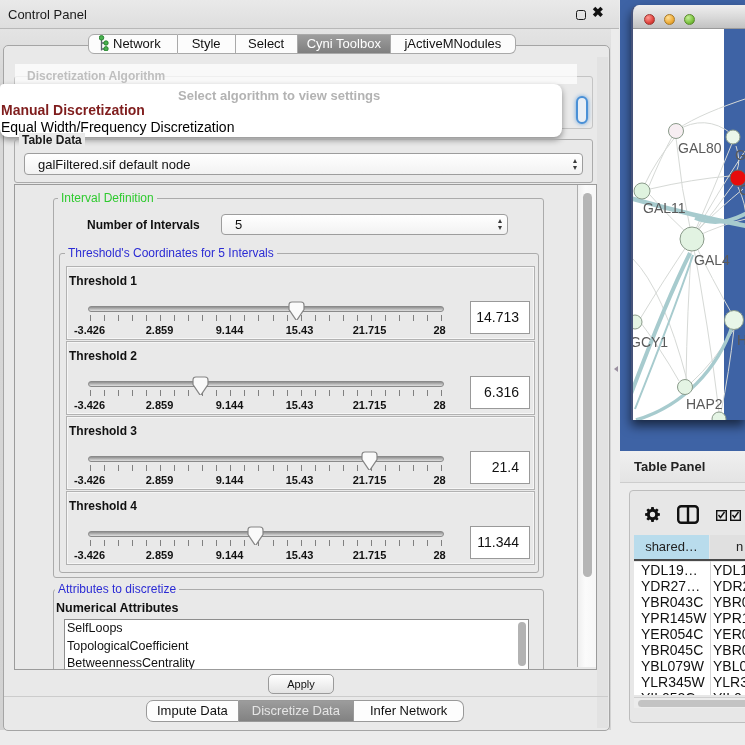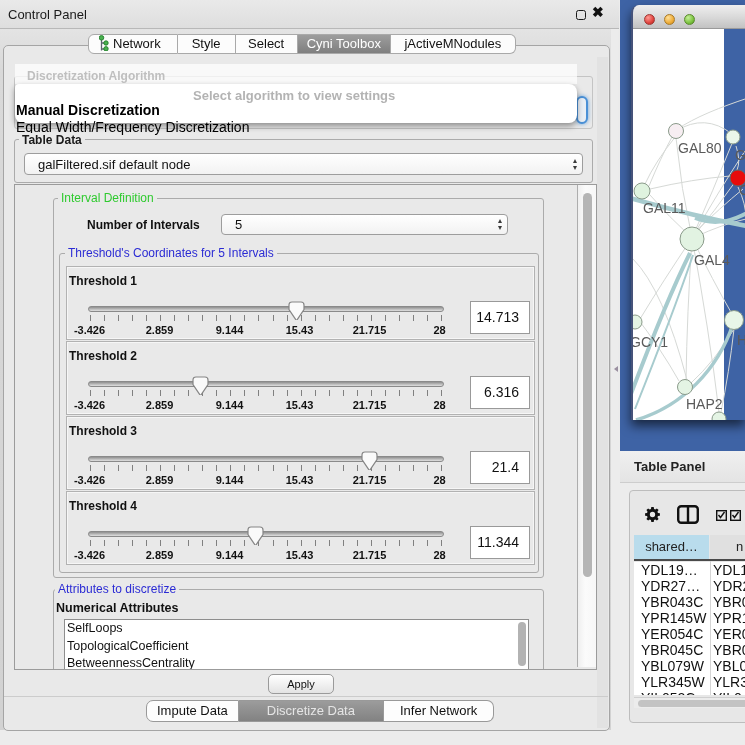--- a/index.html
+++ b/index.html
@@ -23,21 +23,21 @@
 
 .group{position:absolute;border:1px solid #ababab;border-radius:3px;}
 .glabel{position:absolute;font-size:12px;background:#e9e9e9;padding:0 3px;}
 
 .combo{position:absolute;background:linear-gradient(#ffffff,#f2f2f2);border:1px solid #9d9d9d;border-radius:4px;font-size:13px;color:#111;}
 .combo .ar{position:absolute;right:4px;top:50%;margin-top:-5.5px;width:6px;height:11px;}
 .combo .ar:before{content:"";position:absolute;left:0.5px;top:0;border:2.5px solid transparent;border-bottom:4.2px solid #3a3a3a;border-top:none;}
 .combo .ar:after{content:"";position:absolute;left:0.5px;bottom:0;border:2.5px solid transparent;border-top:4.2px solid #3a3a3a;border-bottom:none;}
 
 #popupcap{left:15px;top:64px;width:562px;height:20px;background:rgba(255,255,255,0.72);}
-#popup{left:15px;top:84px;width:562px;height:39px;background:#fff;border-radius:4px 8px 8px 8px;box-shadow:0 3px 6px rgba(0,0,0,0.4);}
+#popup{left:0;top:84px;width:562px;height:53px;background:#fff;border-radius:4px 8px 8px 8px;box-shadow:0 3px 6px rgba(0,0,0,0.4);}
 
 #scrollarea{left:14px;top:184px;width:581px;height:484px;border:1px solid #9b9b9b;background:#e9e9e9;overflow:hidden;}
 #vsb{left:577px;top:185px;width:18px;height:482px;background:linear-gradient(90deg,#efefef,#fbfbfb 40%,#f7f7f7);border-left:1px solid #adadad;}
 #vsb .th{position:absolute;left:5px;top:8px;width:9px;height:384px;background:#b5b5b5;border-radius:5px;}
 
 .trow{position:absolute;left:51px;width:467px;height:72px;background:#e9e9e9;border:1px solid #b2b2b2;box-shadow:inset 0 0 0 1px #f6f6f6;}
 .trow .lab{position:absolute;left:2px;top:7px;font-size:12px;font-weight:bold;color:#111;}
 .trow .track{position:absolute;left:20.5px;top:38.5px;width:354px;height:4px;background:linear-gradient(#8f8f8f,#e0e0e0);border:1px solid #8a8a8a;border-radius:3px;}
 .trow .ticks{position:absolute;left:22.5px;top:47.5px;width:353px;height:6px;background-image:repeating-linear-gradient(90deg,#808080 0,#808080 1px,transparent 1px,transparent 14.04px);}
 .trow .vbox{position:absolute;left:403px;top:34px;width:48px;height:31px;background:#fff;border:1px solid #999;font-size:14px;color:#111;text-align:right;line-height:31px;padding-right:10px;}
@@ -93,21 +93,21 @@
     <div class="tab sel" style="padding:0 9px;">Cyni Toolbox</div>
     <div class="tab last" style="padding:0 13.5px;">jActiveMNodules</div>
   </div>
 
   <div class="group" style="left:14px;top:76px;width:577px;height:51px;border-color:#c4c4c4;"></div>
   <div class="abs" style="left:24px;top:69px;font-size:12px;font-weight:bold;color:#bfbfbf;padding:0 3px;z-index:2;">Discretization Algorithm</div>
   <div class="abs" style="left:576px;top:96px;width:8px;height:24px;border:2.5px solid #4a90d6;border-radius:6px;background:#e8eef5;box-shadow:0 0 4px #6aa4dd;"></div>
   <div class="abs" id="popupcap"></div>
   <div class="abs" id="popup">
     <div class="abs" style="left:178px;top:4px;font-size:13px;font-weight:bold;color:#b3b3b3;">Select algorithm to view settings</div>
-    <div class="abs" style="left:1px;top:18px;font-size:14px;font-weight:bold;color:#000000;">Manual Discretization</div>
+    <div class="abs" style="left:1px;top:18px;font-size:14px;font-weight:bold;color:#7f1d1d;">Manual Discretization</div>
     <div class="abs" style="left:1px;top:35px;font-size:14px;color:#000;">Equal Width/Frequency Discretization</div>
   </div>
 
   <div class="group" style="left:14px;top:139px;width:577px;height:42px;"></div>
   <div class="glabel" style="left:19px;top:133px;font-weight:bold;color:#1a1a1a;">Table Data</div>
   <div class="combo" style="left:24px;top:153px;width:557px;height:20px;">
       <span style="position:absolute;left:13px;top:3px;">galFiltered.sif default node</span>
       <span class="ar"></span>
     </div>
 
@@ -195,21 +195,21 @@
   </div>
   <div class="abs" style="left:597px;top:57px;width:11px;height:671px;background:#e2e2e2;"></div>
   <div class="abs" style="left:4px;top:696px;width:604px;height:1px;background:#cccccc;"></div>
   <div class="abs" id="vsb">
       <div class="th"></div>
     </div>
 
   <div class="abs" id="apply">Apply</div>
   <div class="abs" id="btabs">
     <div class="btab first" style="padding:0 10px;">Impute Data</div>
-    <div class="btab sel" style="padding:0 28px;">Discretize Data</div>
+    <div class="btab sel" style="padding:0 13px;">Discretize Data</div>
     <div class="btab last" style="padding:0 16px;">Infer Network</div>
   </div>
 
   <div class="abs" id="desktop"></div>
   <div class="abs" style="left:614px;top:366px;width:0;height:0;border:3.5px solid transparent;border-right:4.5px solid #9a8fa0;border-left:none;"></div>
   <div class="abs" id="netwin">
     <div id="nettitle">
       <div class="tl-dot" style="left:11px;background:radial-gradient(circle at 35% 30%,#ff9a94,#e0443e 60%,#b02520);border:0.5px solid #9e3732;"></div>
       <div class="tl-dot" style="left:31px;background:radial-gradient(circle at 35% 30%,#ffe09a,#eeac38 60%,#c98a1e);border:0.5px solid #a87a28;"></div>
       <div class="tl-dot" style="left:51px;background:radial-gradient(circle at 35% 30%,#c5ef9a,#7cc340 60%,#539422);border:0.5px solid #5a8a2e;"></div>

